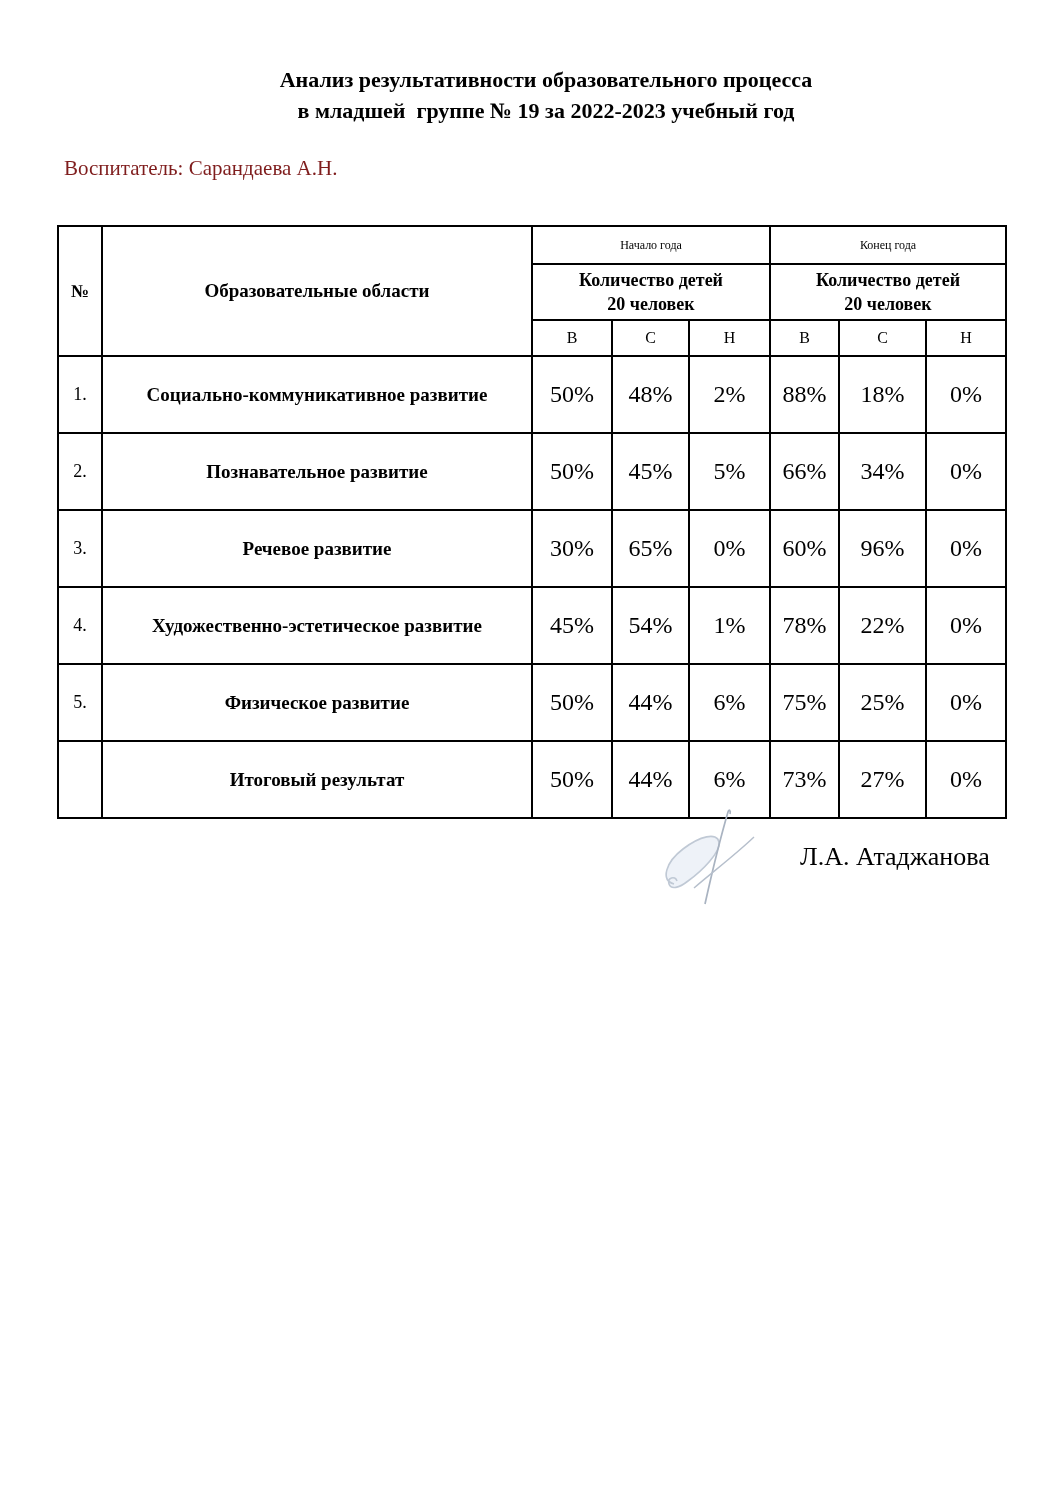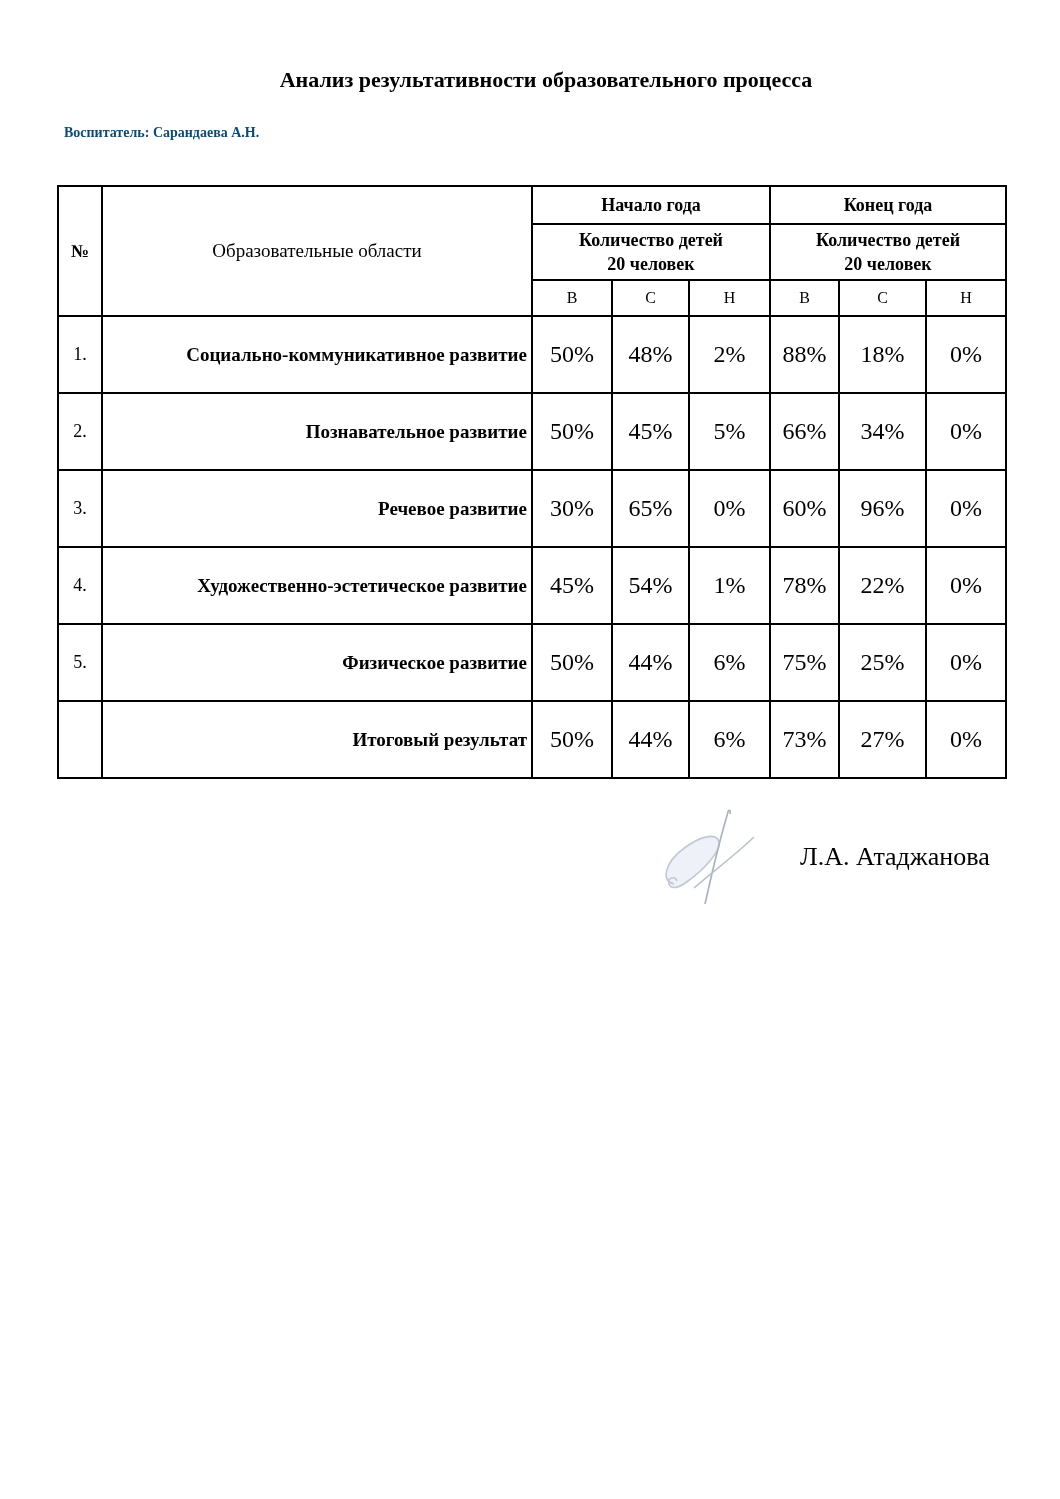--- a/index.html
+++ b/index.html
@@ -20,23 +20,23 @@
     margin: 64px 0 0 0;
     text-align: center;
     font-size: 22px;
     font-weight: bold;
     line-height: 1.42;
   }
   .title-line { display: block; white-space: pre; padding-left: 32px; }
 
   .teacher-line {
     margin: 30px 0 0 64px;
-    font-size: 14px;
-    font-weight: bold;
-    color: #0c4a6e;
+    font-size: 21px;
+    font-weight: normal;
+    color: #7f1d1d;
   }
 
   table.results {
     border-collapse: collapse;
     table-layout: fixed;
     margin: 44px 0 0 57px;
     width: 948px;
   }
   table.results th,
   table.results td {
@@ -44,27 +44,27 @@
     text-align: center;
     vertical-align: middle;
     padding: 2px 4px;
     overflow: hidden;
   }
   .hdr-group th { height: 32px; }
   .hdr-count th { height: 50px; font-family: Liberation Serif, serif; }
   .hdr-level th { height: 30px; font-weight: normal; font-size: 16px; }
 
   th.num-col-hdr { font-size: 18px; font-weight: bold; }
-  th.area-col-hdr { font-size: 19px; font-weight: normal; }
-  th.grp-hdr { font-size: 18px; font-weight: bold; }
+  th.area-col-hdr { font-size: 19px; font-weight: bold; }
+  th.grp-hdr { font-size: 12px; font-weight: normal; }
   th.cnt-hdr { font-size: 18px; font-weight: bold; line-height: 1.35; }
   .blk { display: block; }
 
   tbody td { height: 71px; font-size: 24px; font-weight: normal; }
-  tbody td.area-cell { font-weight: bold; font-size: 19px; text-align: right; }
+  tbody td.area-cell { font-weight: bold; font-size: 19px; }
   tbody td.num-cell { font-size: 18px; }
 
   .footer {
     position: absolute;
     left: 0;
     top: 800px;
     width: 1060px;
     height: 120px;
   }
   .signatory-position {
@@ -89,20 +89,21 @@
     font-size: 26px;
   }
 </style>
 </head>
 <body>
 
 <div class="page">
 
   <h1 class="doc-title">
     <span class="title-line">Анализ результативности образовательного процесса</span>
+    <span class="title-line">в младшей  группе № 19 за 2022-2023 учебный год</span>
   </h1>
 
   <p class="teacher-line">Воспитатель: Сарандаева А.Н.</p>
 
   <table class="results">
     <colgroup>
       <col style="width:44px">
       <col style="width:430px">
       <col style="width:80px">
       <col style="width:77px">

